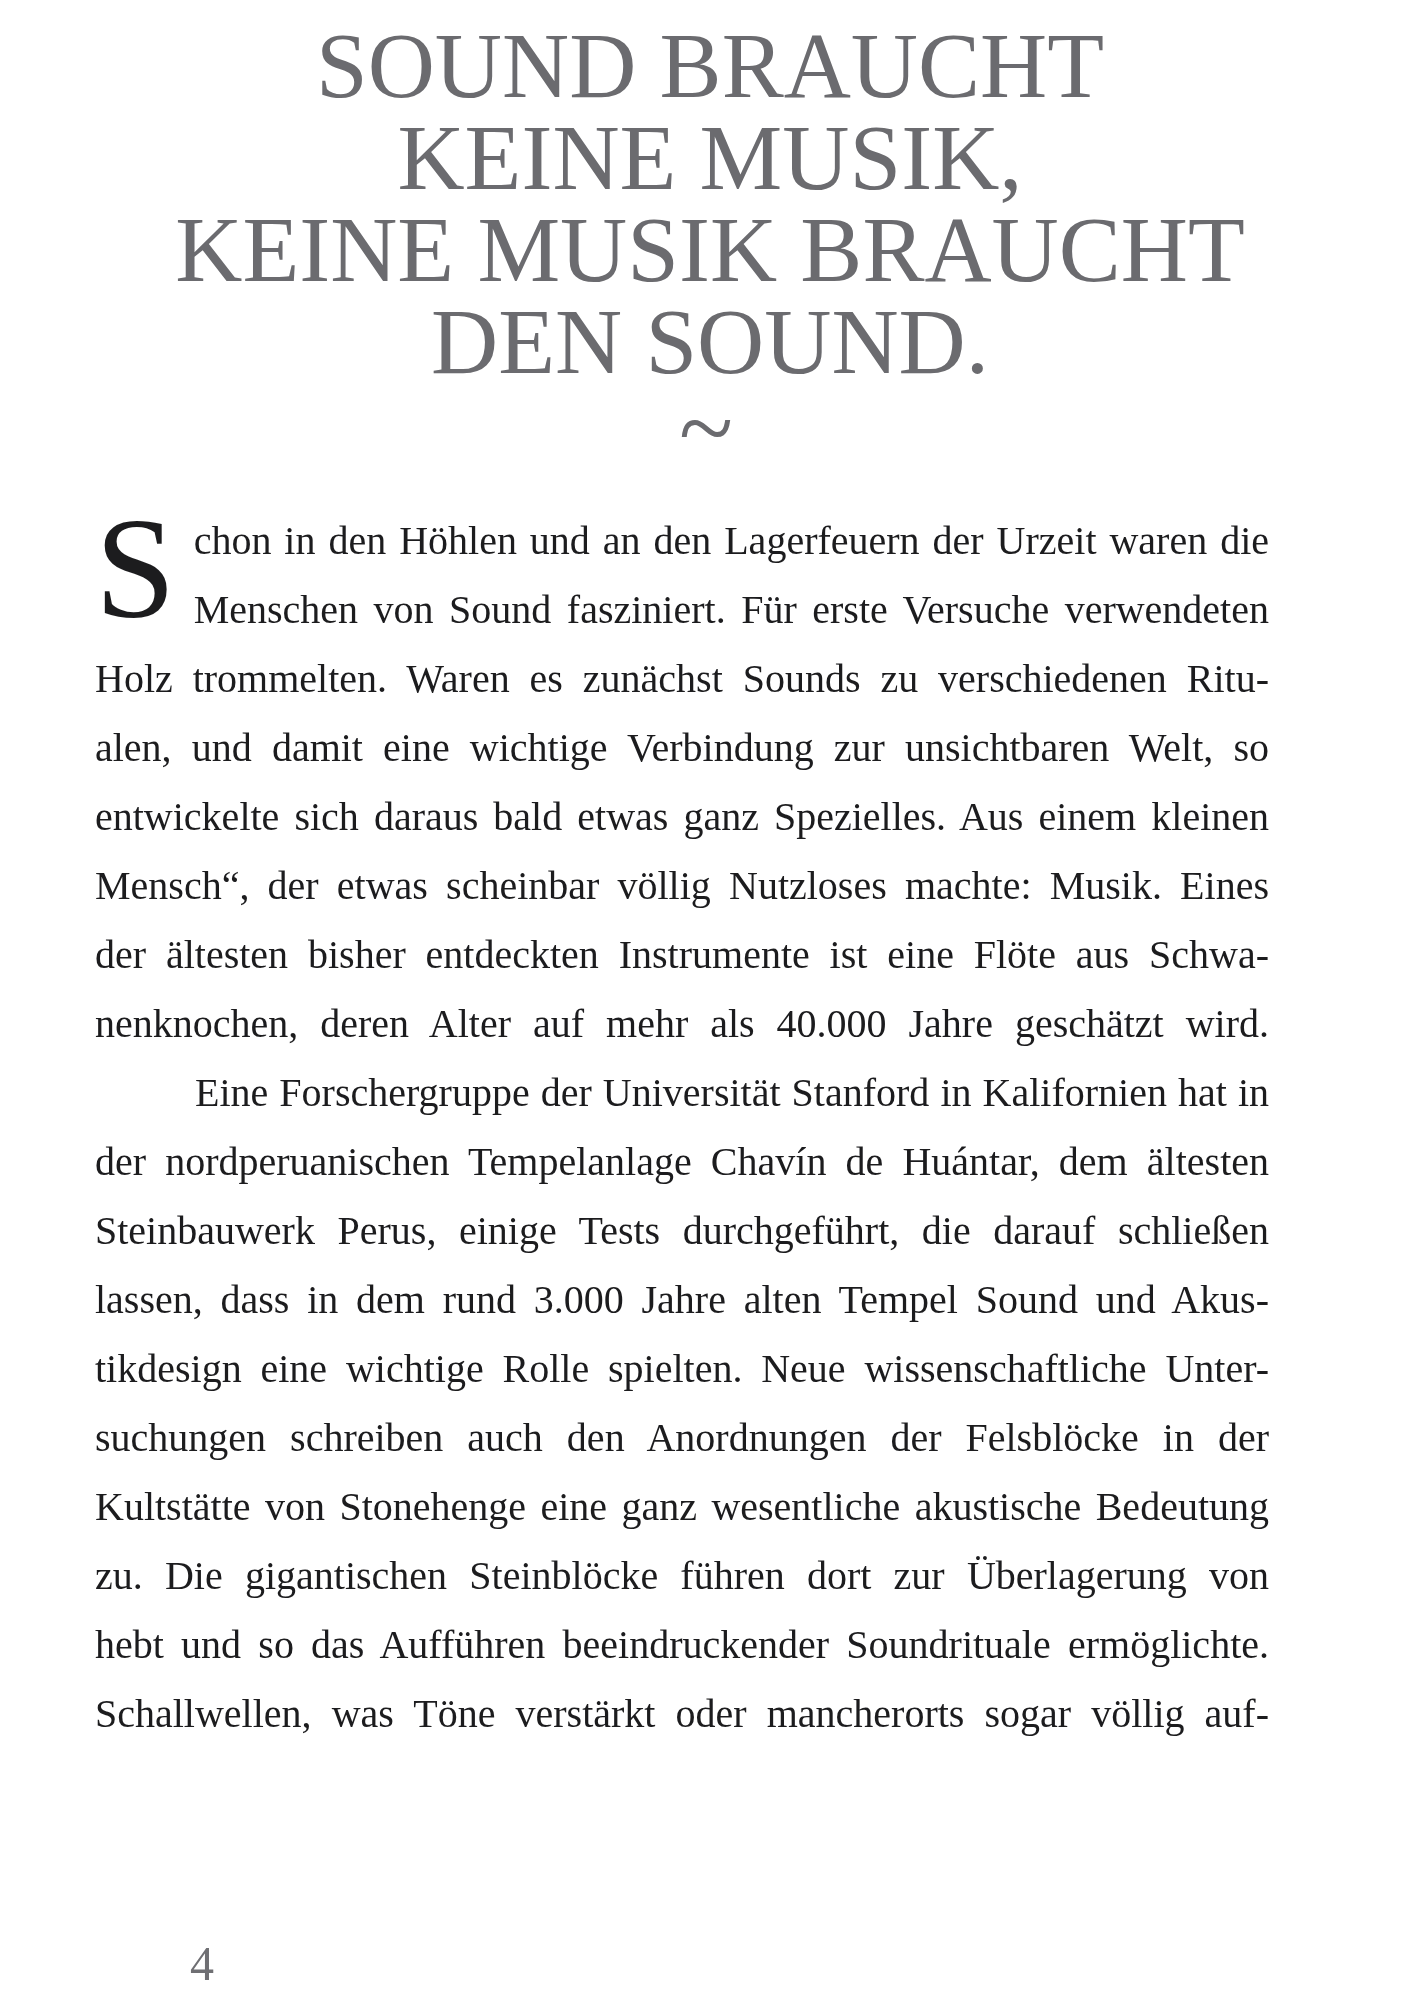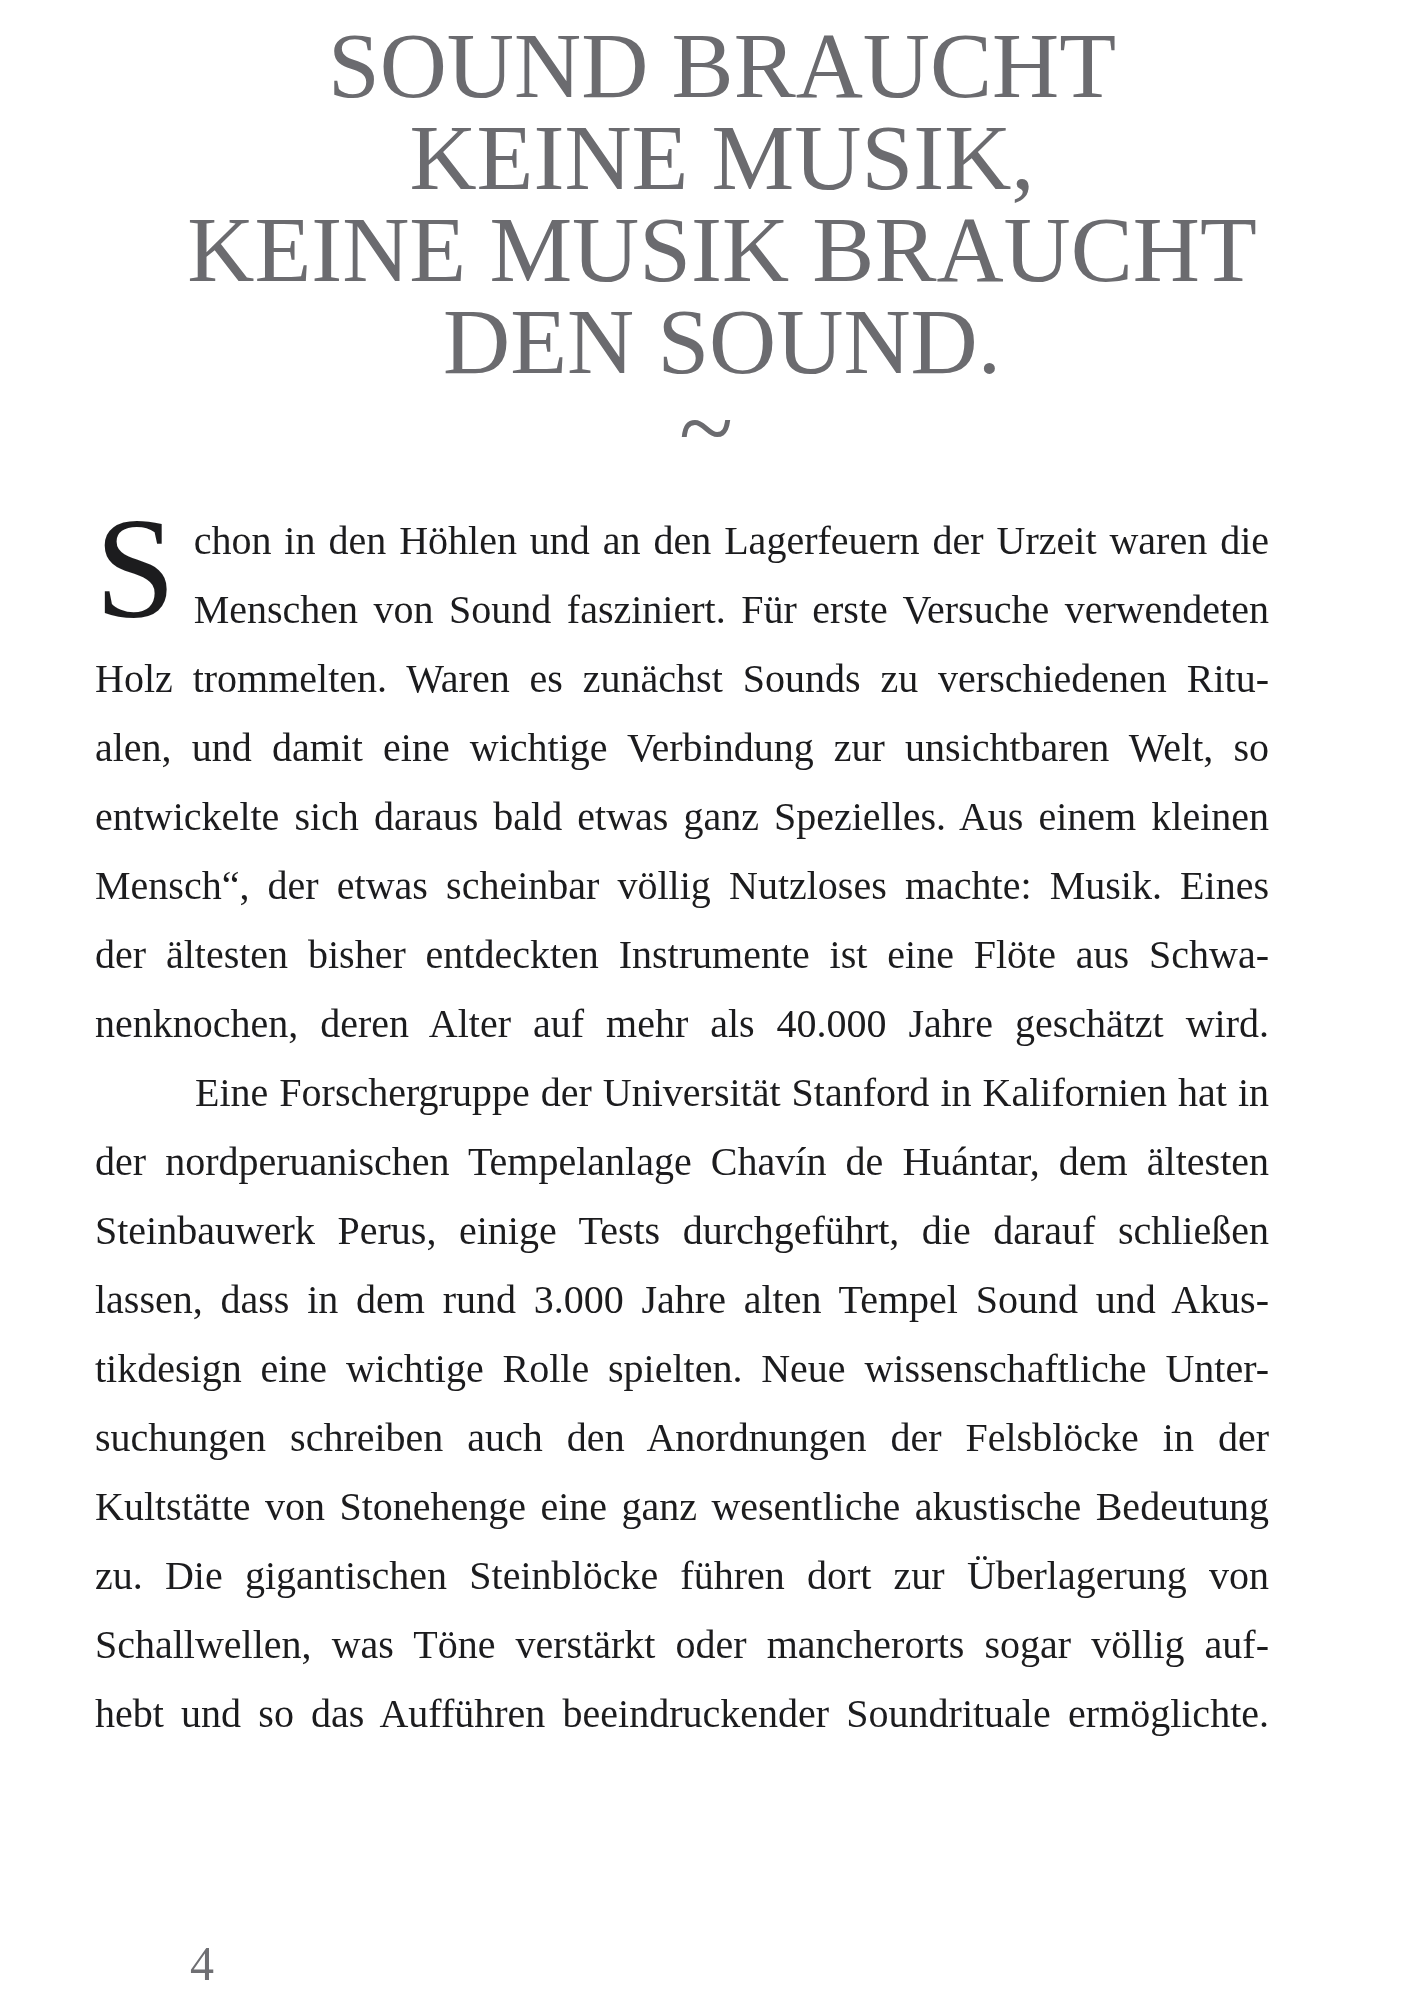--- a/index.html
+++ b/index.html
@@ -17,21 +17,21 @@
   }
   .content {
     position: absolute;
     left: 95px;
     top: 0;
     width: 1174px;
   }
   .chapter-title {
     margin: 20px 0 0 0;
     position: relative;
-    left: 40px;
+    left: 28px;
     text-align: center;
     font-weight: normal;
     font-size: 93px;
     line-height: 92px;
     color: #6b6b6f;
     letter-spacing: 0px;
   }
   .title-line { display: block; }
   .tilde-divider {
     position: relative;
@@ -100,21 +100,21 @@
       </div>
       <div class="para">
         <div class="body-line indent-first">Eine Forschergruppe der Universität Stanford in Kalifornien hat in</div>
         <div class="body-line">der nordperuanischen Tempelanlage Chavín de Huántar, dem ältesten</div>
         <div class="body-line">Steinbauwerk Perus, einige Tests durchgeführt, die darauf schließen</div>
         <div class="body-line">lassen, dass in dem rund 3.000 Jahre alten Tempel Sound und Akus-</div>
         <div class="body-line">tikdesign eine wichtige Rolle spielten. Neue wissenschaftliche Unter-</div>
         <div class="body-line">suchungen schreiben auch den Anordnungen der Felsblöcke in der</div>
         <div class="body-line">Kultstätte von Stonehenge eine ganz wesentliche akustische Bedeutung</div>
         <div class="body-line">zu. Die gigantischen Steinblöcke führen dort zur Überlagerung von</div>
+        <div class="body-line">hebt und so das Aufführen beeindruckender Soundrituale ermöglichte.</div>
         <div class="body-line">Schallwellen, was Töne verstärkt oder mancherorts sogar völlig auf-</div>
-        <div class="body-line">hebt und so das Aufführen beeindruckender Soundrituale ermöglichte.</div>
       </div>
     </div>
 
   </div>
 
   <div class="folio">4</div>
 </div>
 
 </body></html>

